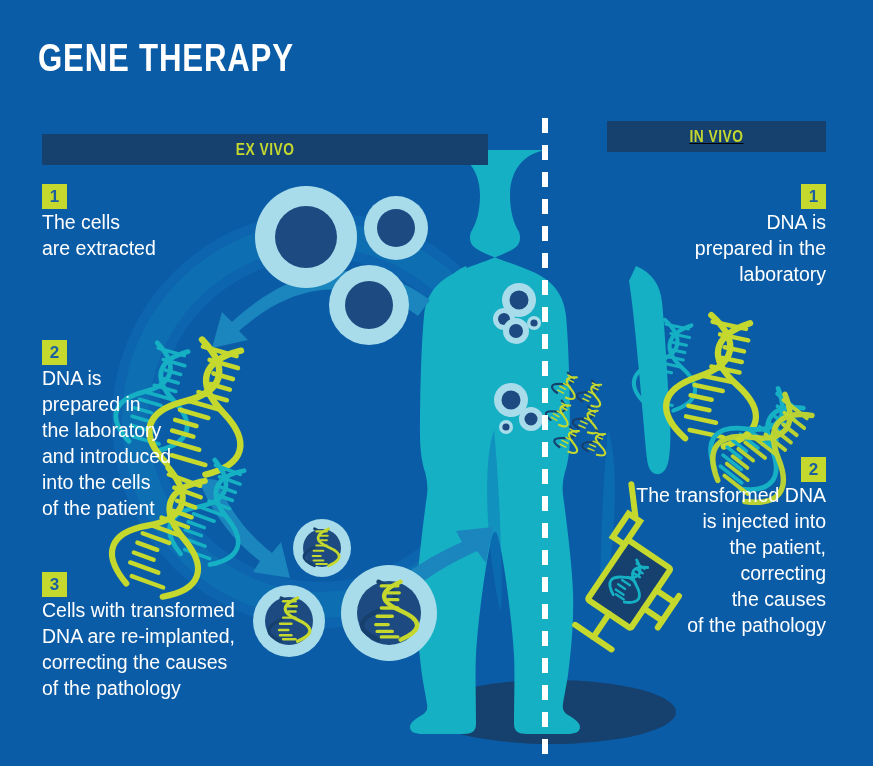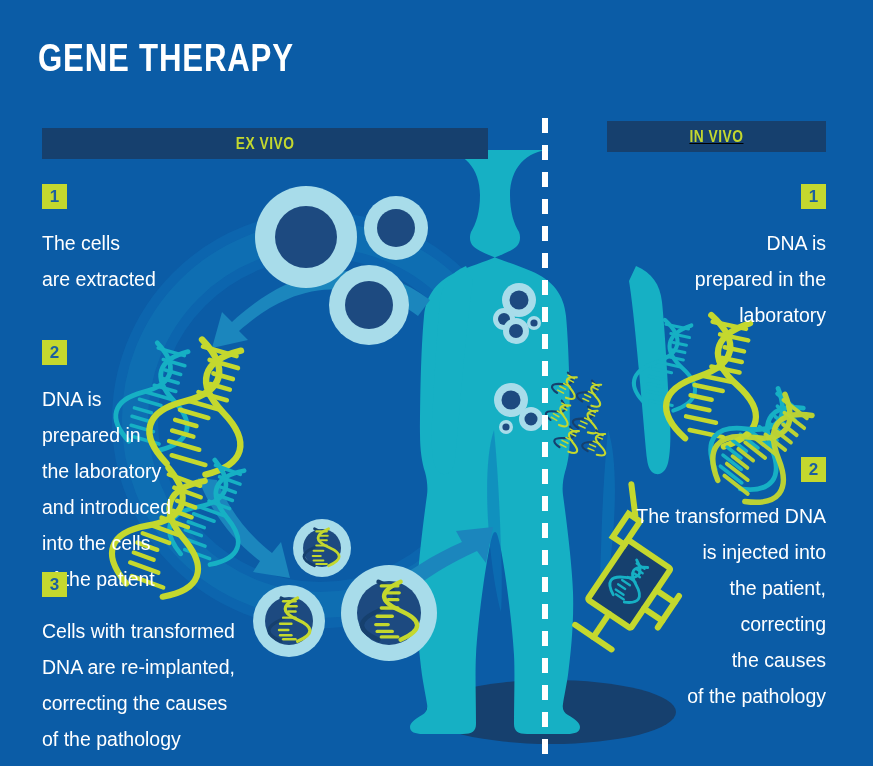--- a/index.html
+++ b/index.html
@@ -31,37 +31,37 @@
     position:absolute;
     background:#16406e;
     display:flex;align-items:center;justify-content:center;
   }
   .banner span{
     color:#c4d82e;
     font-size:16px;font-weight:bold;letter-spacing:.6px;
     transform:scaleX(0.86);transform-origin:center;
     white-space:nowrap;
   }
-  #banner-exvivo{left:42px;top:128px;width:446px;height:31px;}
+  #banner-exvivo{left:42px;top:134px;width:446px;height:31px;}
   #banner-invivo{left:607px;top:121px;width:219px;height:31px;text-decoration:underline;}
 
   
   .step{position:absolute;}
   .badge{
     width:25px;height:25px;background:#c4d82e;
     color:#1a5fa0;font-size:17px;font-weight:bold;
     display:flex;align-items:center;justify-content:center;
     line-height:1;
   }
   .step-text{
     color:#ffffff;
     font-size:19.5px;
-    line-height:36px;
+    line-height:26px;
     white-space:pre-line;
-    margin-top:16px;
+    margin-top:0;
   }
   .step.right .badge{margin-left:auto;}
   .step.right .step-text{text-align:right;}
 
   #step-ex-1{left:42px;top:184px;width:250px;}
   #step-ex-2{left:42px;top:340px;width:200px;}
   #step-ex-3{left:42px;top:572px;width:280px;}
   #step-in-1{left:600px;top:184px;width:226px;}
   #step-in-2{left:580px;top:457px;width:246px;}
 </style>

